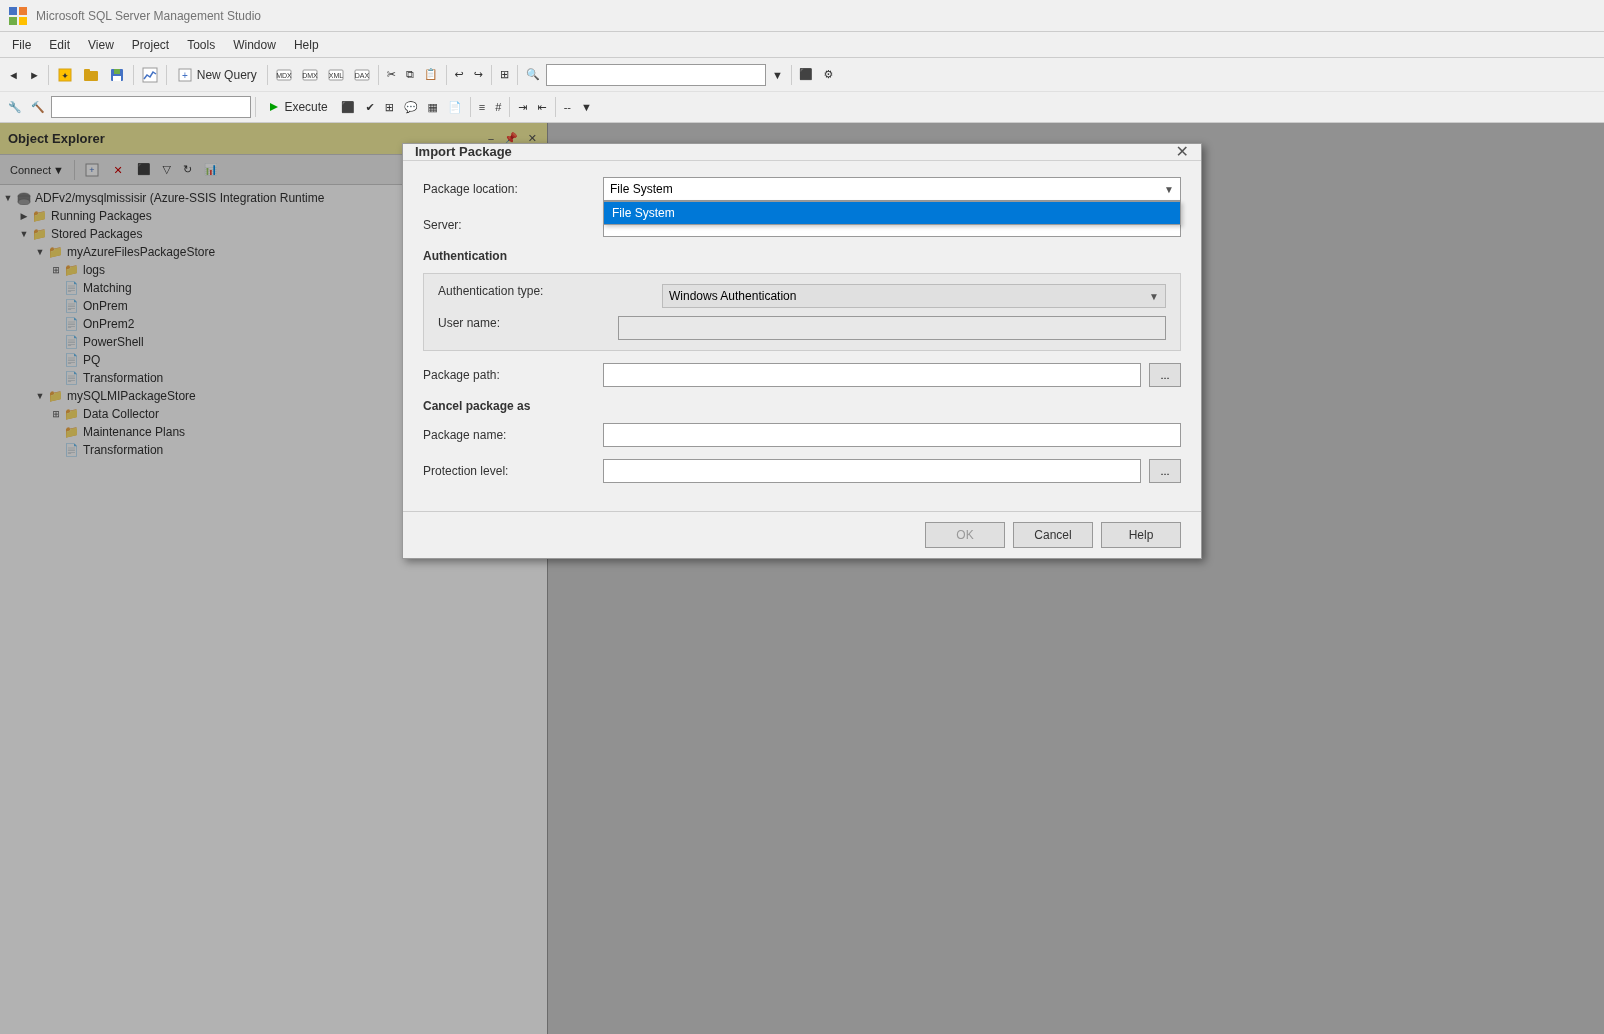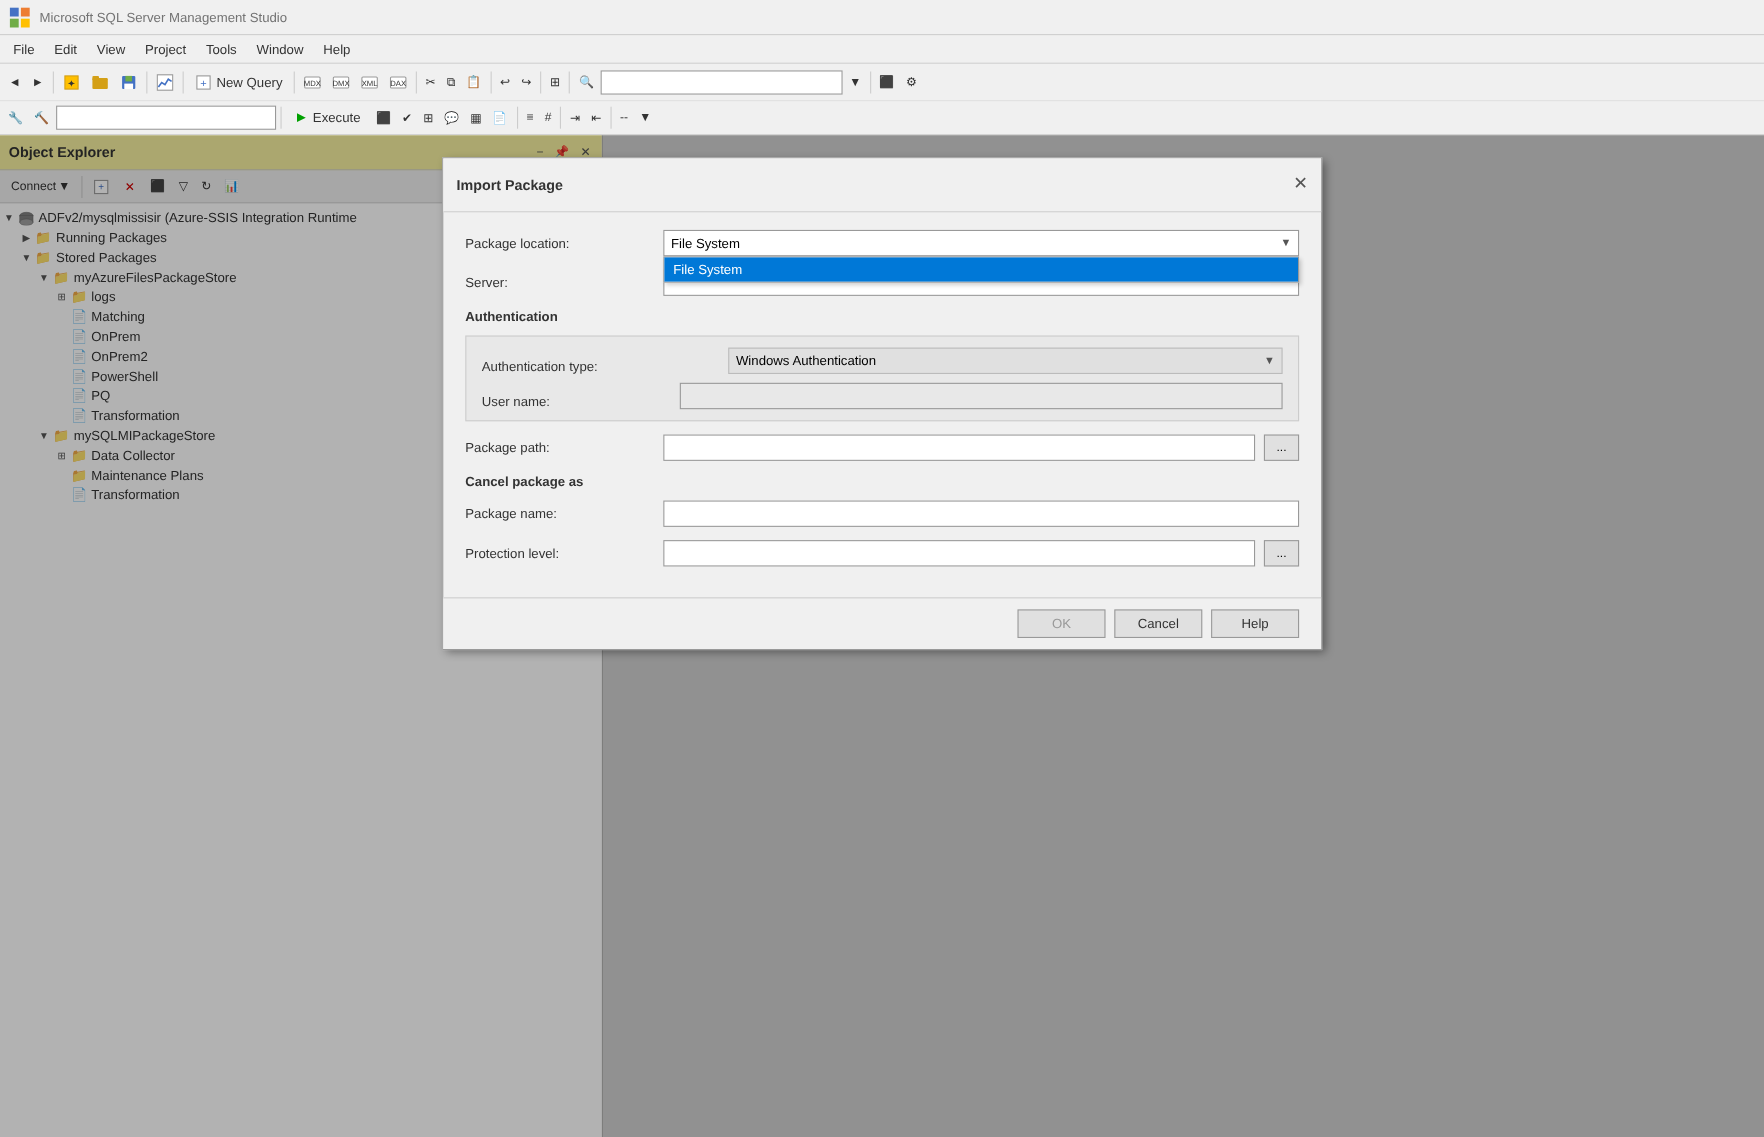--- a/index.html
+++ b/index.html
@@ -38,21 +38,21 @@
     .tree-item { display: flex; align-items: center; padding: 1px 0; cursor: pointer; white-space: nowrap; }
     .tree-indent { display: inline-block; width: 16px; flex-shrink: 0; }
     .tree-expander { width: 16px; height: 16px; display: inline-flex; align-items: center; justify-content: center; cursor: pointer; flex-shrink: 0; font-size: 9px; color: #555; }
     .tree-icon { width: 16px; height: 16px; margin-right: 3px; display: inline-flex; align-items: center; justify-content: center; flex-shrink: 0; }
     .tree-label { font-size: 12px; color: #333; }
     .icon-folder { color: #d4a017; font-size: 12px; }
 
     
     .modal-overlay { position: absolute; top: 0; left: 0; right: 0; bottom: 0; background: rgba(0,0,0,0.3); z-index: 10; display: flex; align-items: flex-start; justify-content: center; padding-top: 20px; }
     .modal { background: #f0f0f0; border: 1px solid #999; width: 800px; box-shadow: 3px 3px 8px rgba(0,0,0,0.4); }
-    .modal-header { background: #f0f0f0; padding: 16px 12px; display: flex; align-items: center; justify-content: space-between; border-bottom: 1px solid #d0d0d0; }
+    .modal-header { background: #f0f0f0; padding: 0 12px; display: flex; justify-content: space-between; border-bottom: 1px solid #d0d0d0; }
     .modal-title { font-size: 13px; font-weight: bold; color: #333; }
     .modal-close { background: none; border: none; cursor: pointer; font-size: 16px; color: #555; line-height: 1; }
     .modal-body { padding: 16px 20px; }
 
     
     .form-row { display: flex; align-items: center; margin-bottom: 12px; }
     .form-label { width: 180px; font-size: 12px; color: #333; flex-shrink: 0; }
     .form-control { flex: 1; }
     .form-input { width: 100%; height: 24px; border: 1px solid #999; background: #e8e8e8; padding: 0 6px; font-size: 12px; color: #666; }
     .form-input-white { width: 100%; height: 24px; border: 1px solid #999; background: #fff; padding: 0 6px; font-size: 12px; color: #333; }
@@ -63,21 +63,21 @@
     .dropdown-arrow { font-size: 10px; color: #555; }
     .dropdown-list { position: absolute; top: 24px; left: 0; right: 0; background: #fff; border: 1px solid #999; z-index: 100; box-shadow: 2px 2px 4px rgba(0,0,0,0.2); }
     .dropdown-option { padding: 4px 8px; font-size: 12px; cursor: pointer; color: #333; }
     .dropdown-option.selected { background: #0078d7; color: #fff; }
 
     
     .section-header { font-size: 12px; font-weight: bold; color: #333; margin-bottom: 10px; margin-top: 4px; }
 
     
     .auth-section { background: #e8e8e8; border: 1px solid #ccc; padding: 10px 14px; margin-bottom: 12px; }
-    .auth-form-row { display: flex; align-items: flex-end; margin-bottom: 8px; }
+    .auth-form-row { display: flex; align-items: flex-start; margin-bottom: 8px; }
     .auth-form-row:last-child { margin-bottom: 0; }
     .auth-label { width: 180px; font-size: 12px; color: #333; flex-shrink: 0; }
     .pkg-path-input { flex: 1; height: 24px; border: 1px solid #999; background: #fff; padding: 0 6px; font-size: 12px; }
     .browse-btn { width: 32px; height: 24px; border: 1px solid #999; background: #e0e0e0; cursor: pointer; display: flex; align-items: center; justify-content: center; font-size: 11px; margin-left: 4px; }
 
     
     .modal-footer { padding: 10px 20px; display: flex; justify-content: flex-end; gap: 8px; border-top: 1px solid #ccc; background: #f0f0f0; }
     .footer-btn { min-width: 80px; height: 26px; border: 1px solid #999; background: #e0e0e0; cursor: pointer; font-size: 12px; color: #333; }
     .footer-btn.disabled { color: #999; cursor: default; }
 

